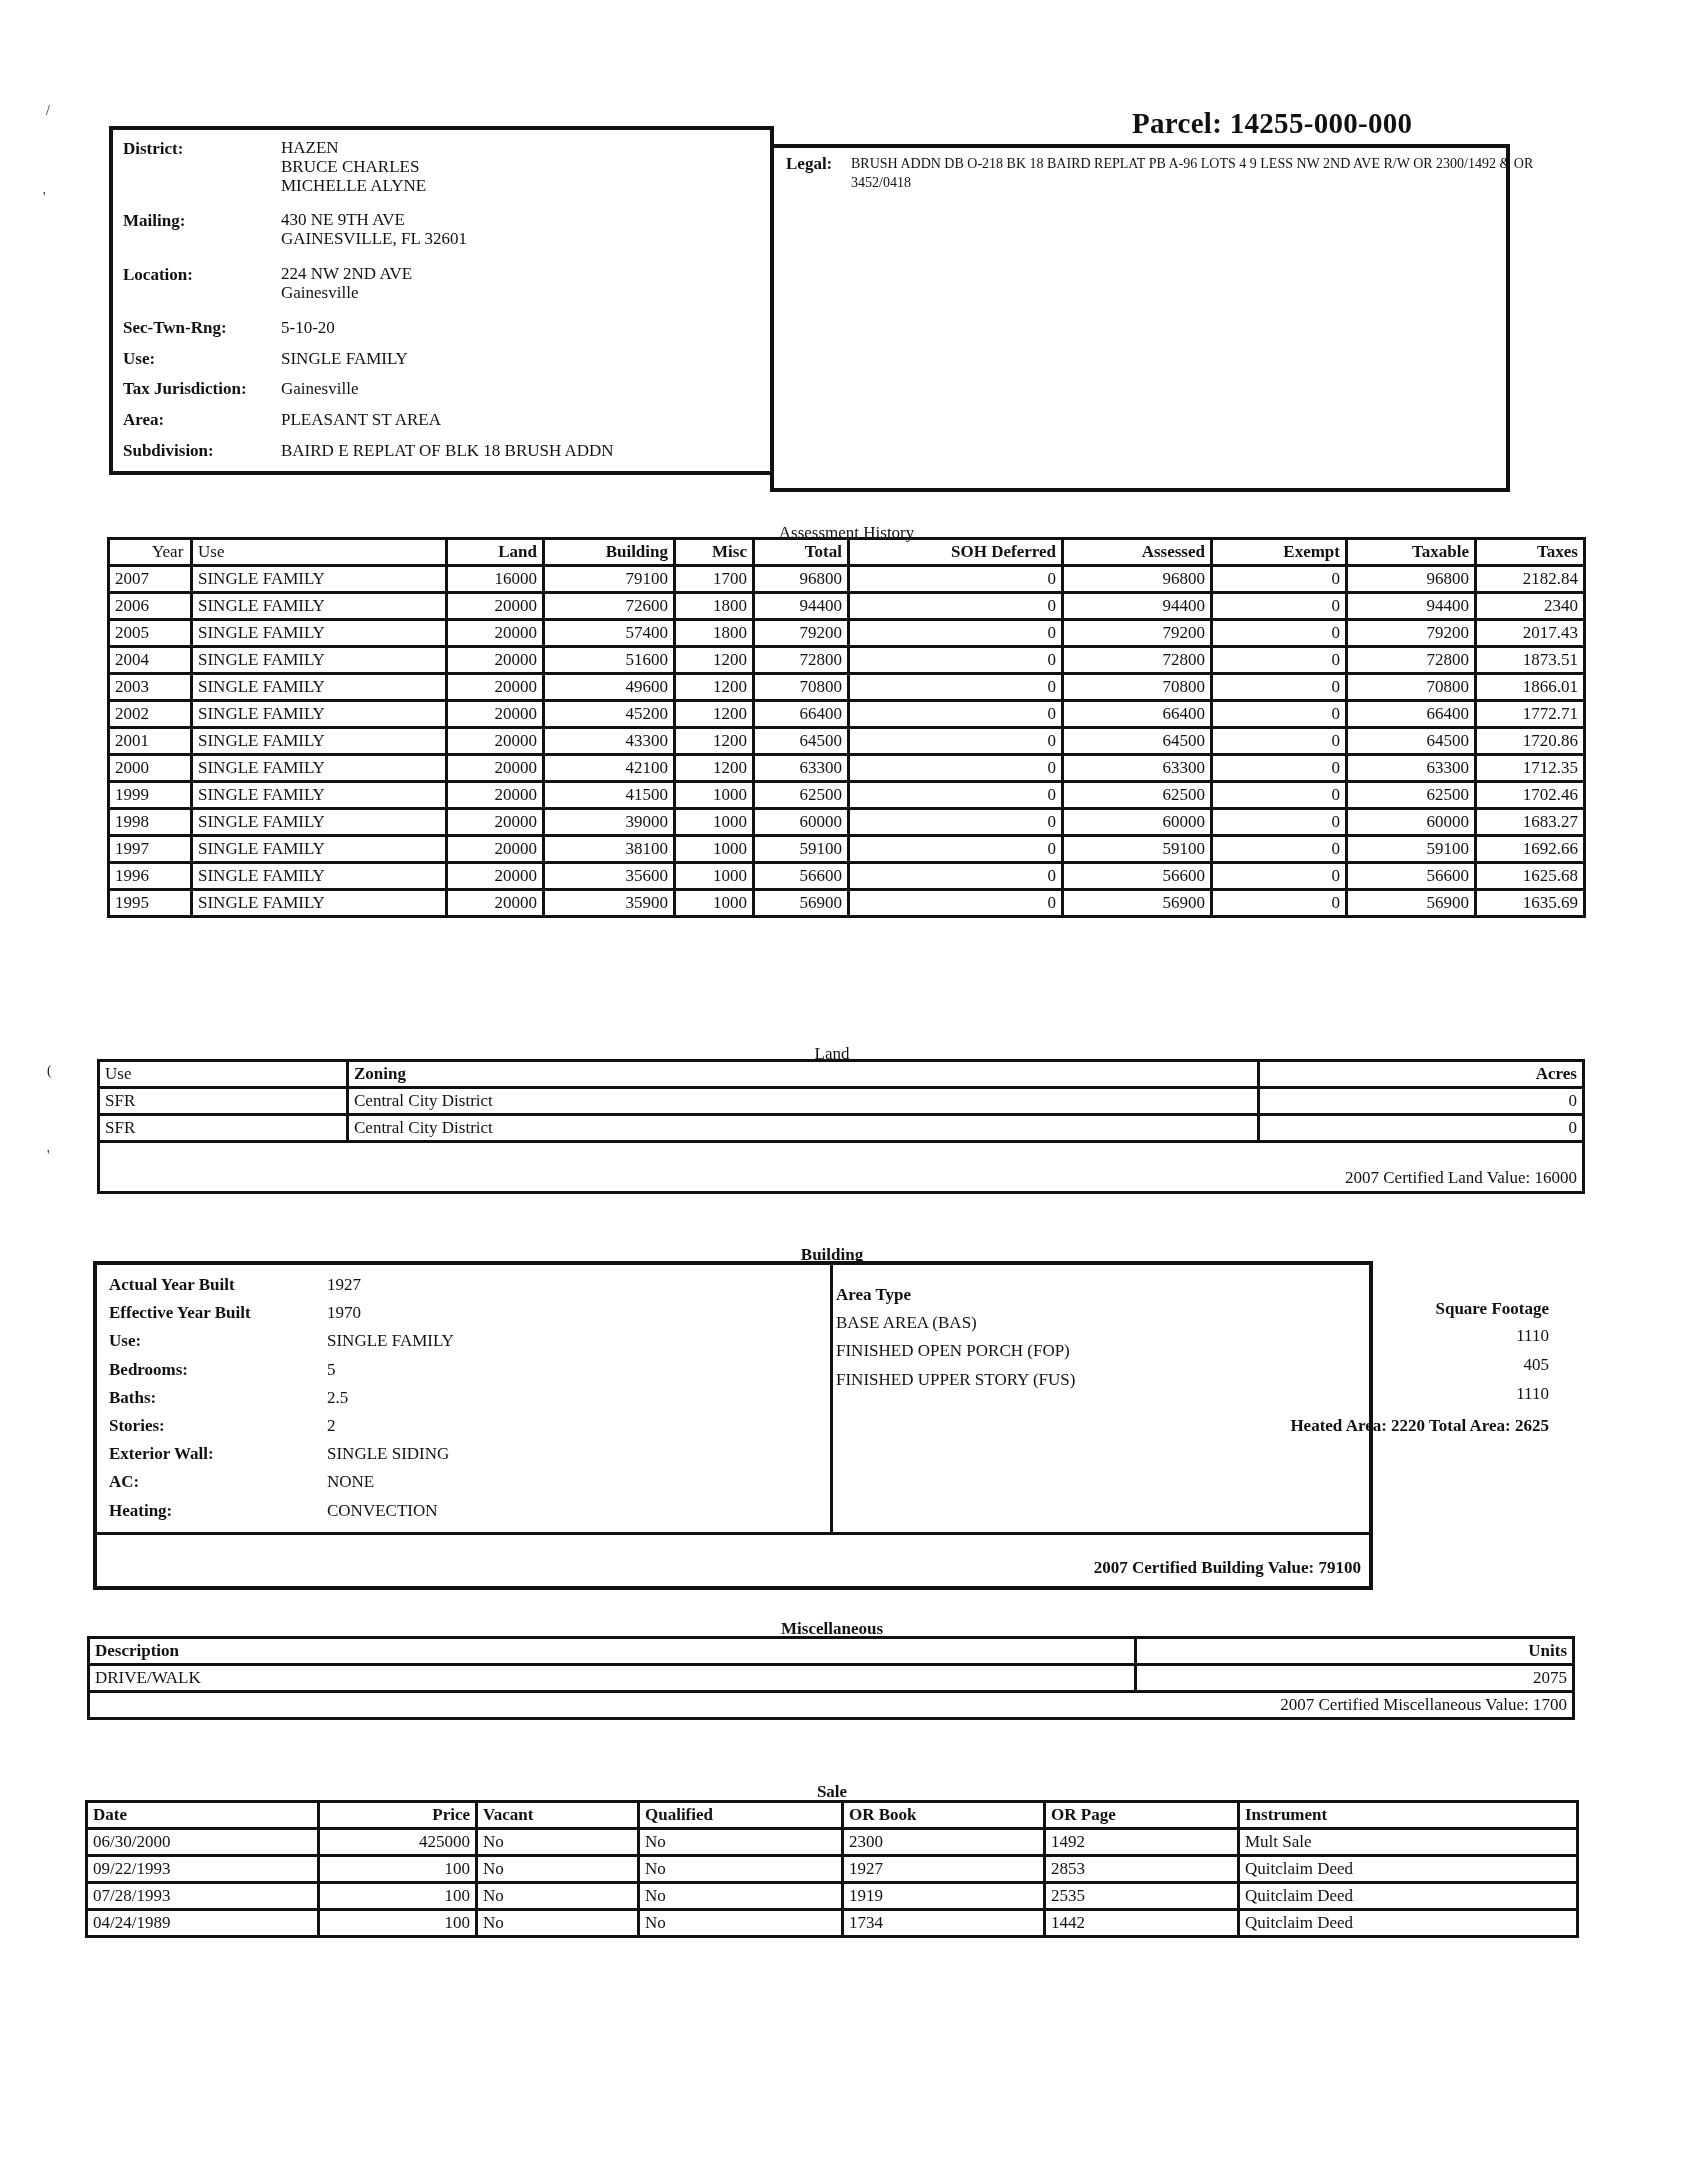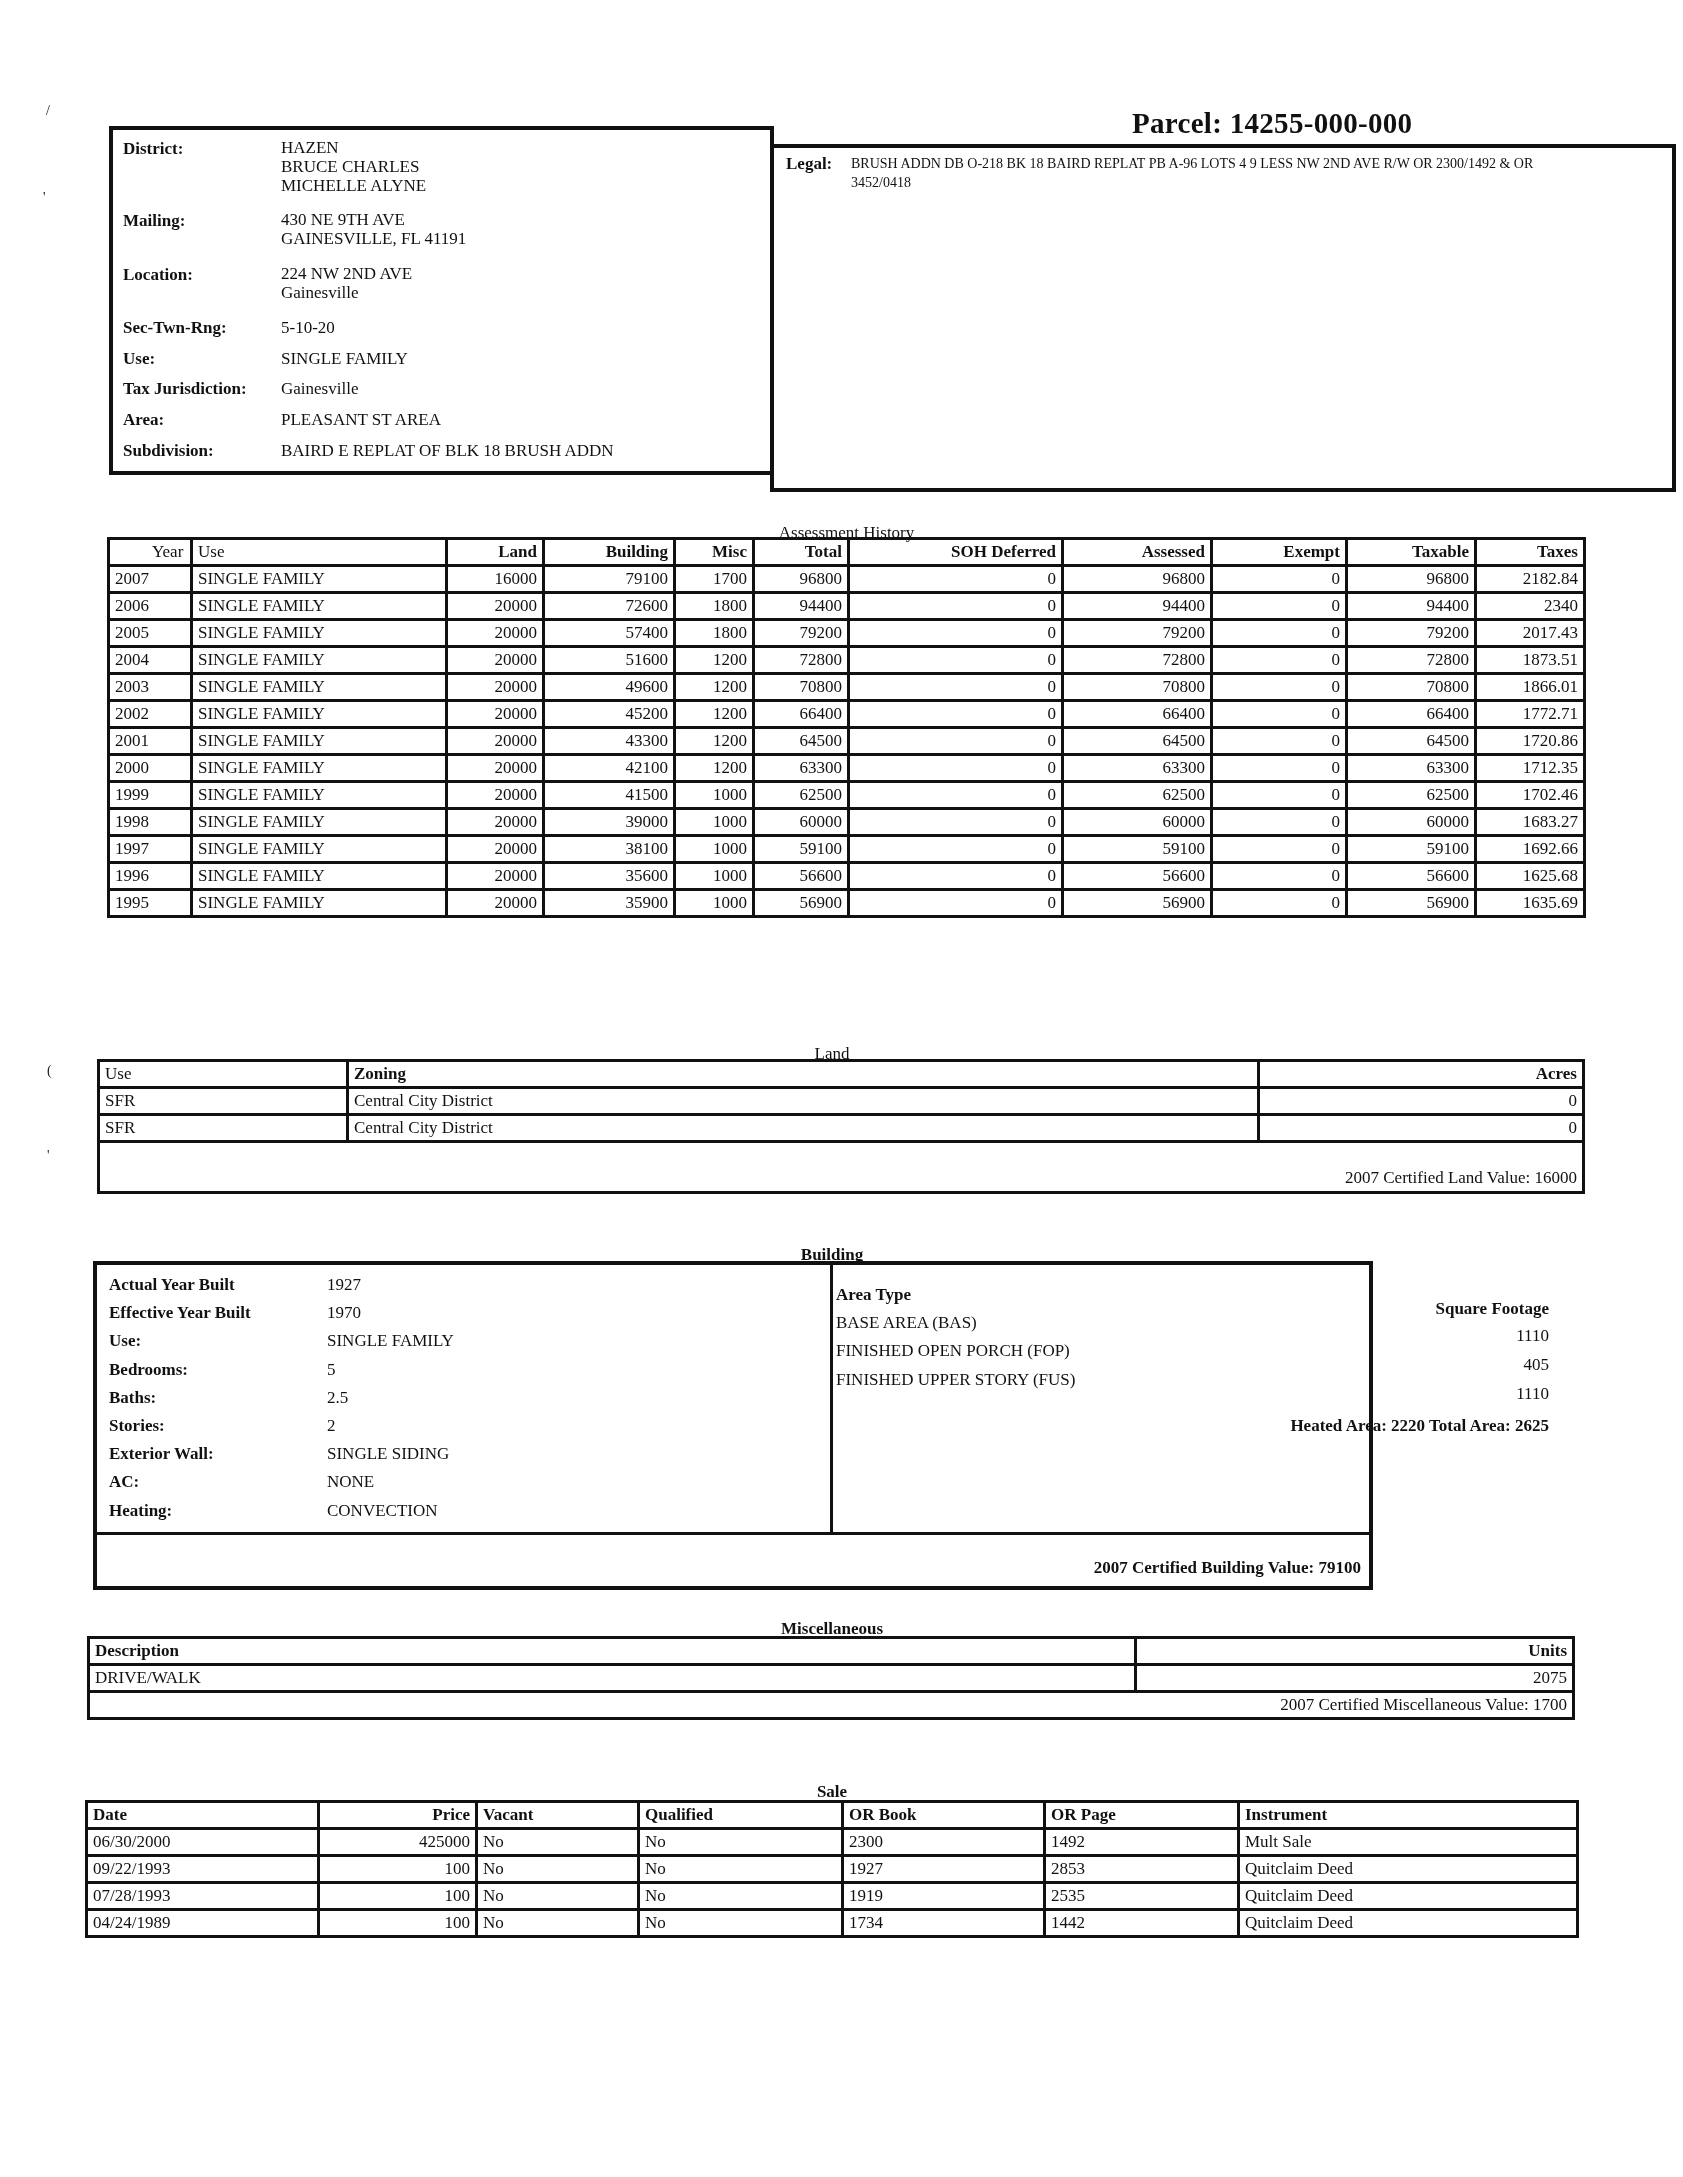--- a/index.html
+++ b/index.html
@@ -59,21 +59,21 @@
         <div class="tp-val">
           <div style="line-height: 19px;">HAZEN</div>
           <div style="line-height: 19px;">BRUCE CHARLES</div>
           <div style="line-height: 19px;">MICHELLE ALYNE</div>
         </div>
       </div>
       <div class="tp-row" style="top: 80px;">
         <span class="tp-label">Mailing:</span>
         <div class="tp-val">
           <div style="line-height: 19px;">430 NE 9TH AVE</div>
-          <div style="line-height: 19px;">GAINESVILLE, FL 41191</div>
+          <div style="line-height: 19px;">GAINESVILLE, FL 32601</div>
         </div>
       </div>
       <div class="tp-row" style="top: 134px;">
         <span class="tp-label">Location:</span>
         <div class="tp-val">
           <div style="line-height: 19px;">224 NW 2ND AVE</div>
           <div style="line-height: 19px;">Gainesville</div>
         </div>
       </div>
       <div class="tp-row" style="top: 187px;">
@@ -102,21 +102,21 @@
       </div>
       <div class="tp-row" style="top: 310px;">
         <span class="tp-label">Subdivision:</span>
         <div class="tp-val">
           <div style="line-height: 21px;">BAIRD E REPLAT OF BLK 18 BRUSH ADDN</div>
         </div>
       </div>
     </div>
 </div>
 
-<div class="box" style="left:770px;top:144px;width:906px;height:348px;">
+<div class="box" style="left:770px;top:144px;width:740px;height:348px;">
   <span class="legal-label">Legal:</span>
   <span class="legal-text">BRUSH ADDN DB O-218 BK 18 BAIRD REPLAT PB A-96 LOTS 4 9 LESS NW 2ND AVE R/W OR 2300/1492 &amp; OR 3452/0418</span>
 </div>
 
 <div class="sec-title" style="left:693px;top:523px;width:307px;">Assessment History</div>
 <table class="grid" id="assess-table" style="left:107px;top:537px;width:1475px;">
   <colgroup>
     <col style="width:83px">
       <col style="width:255px">
       <col style="width:97px">

